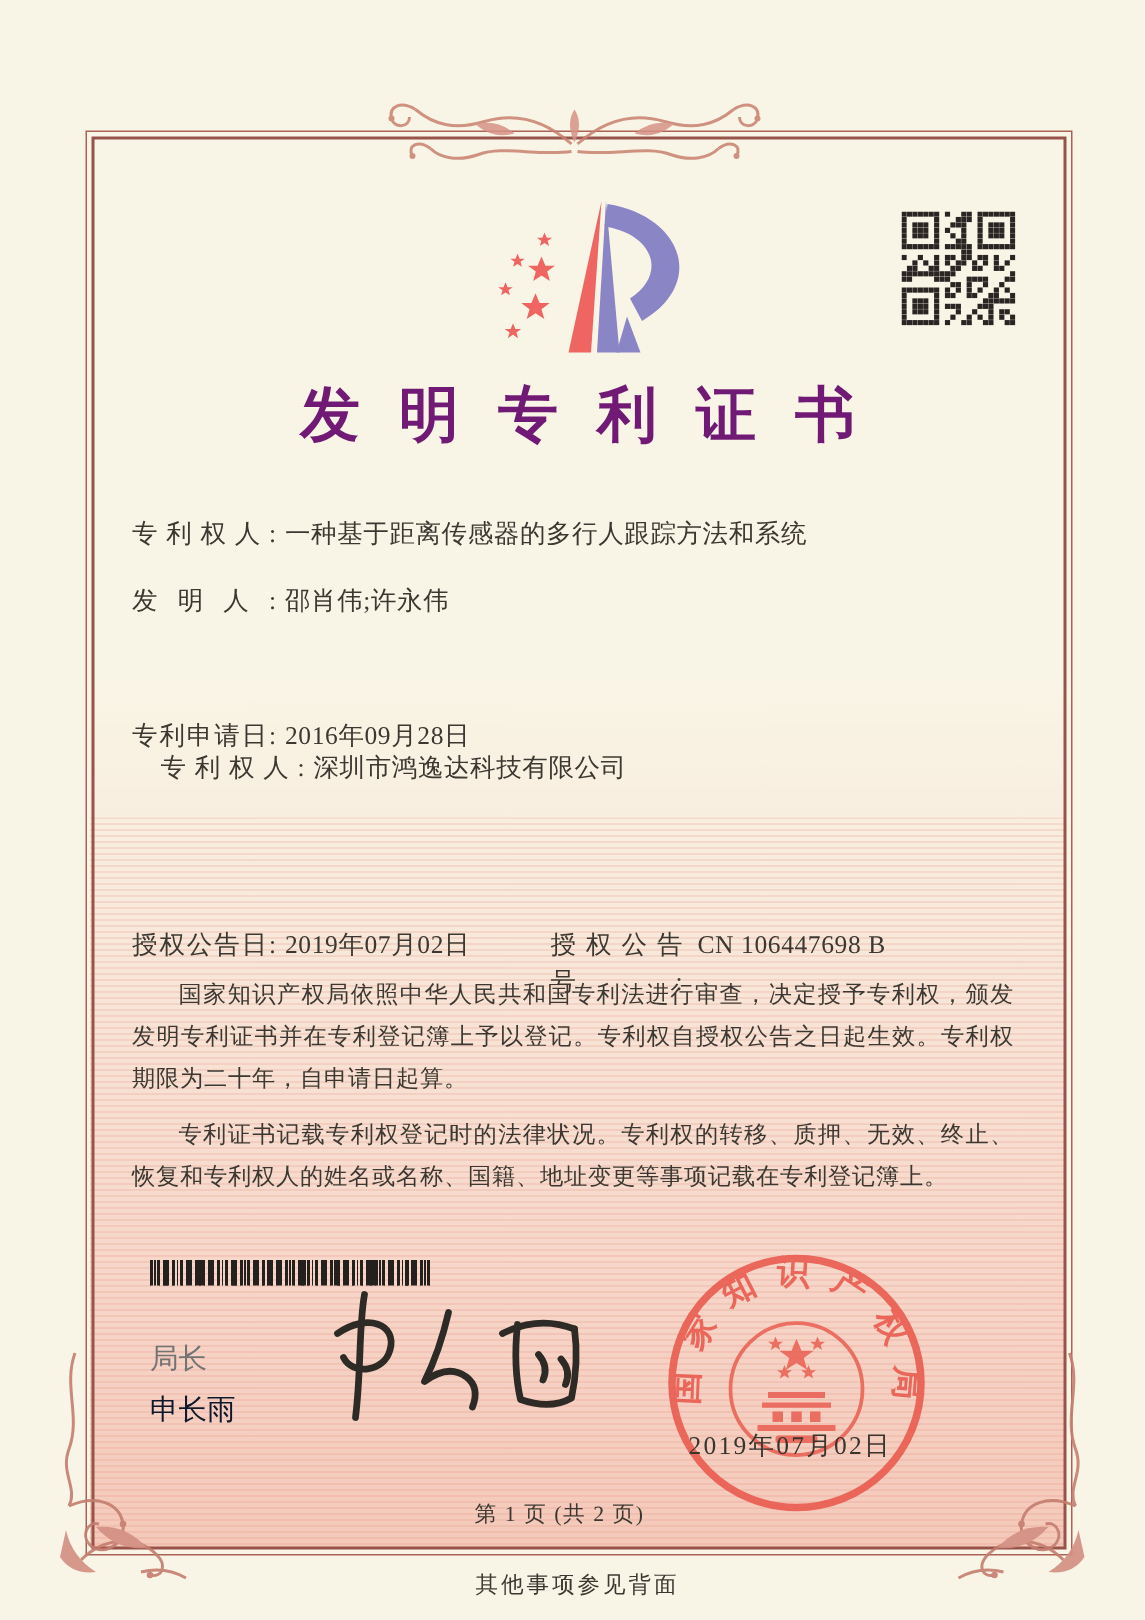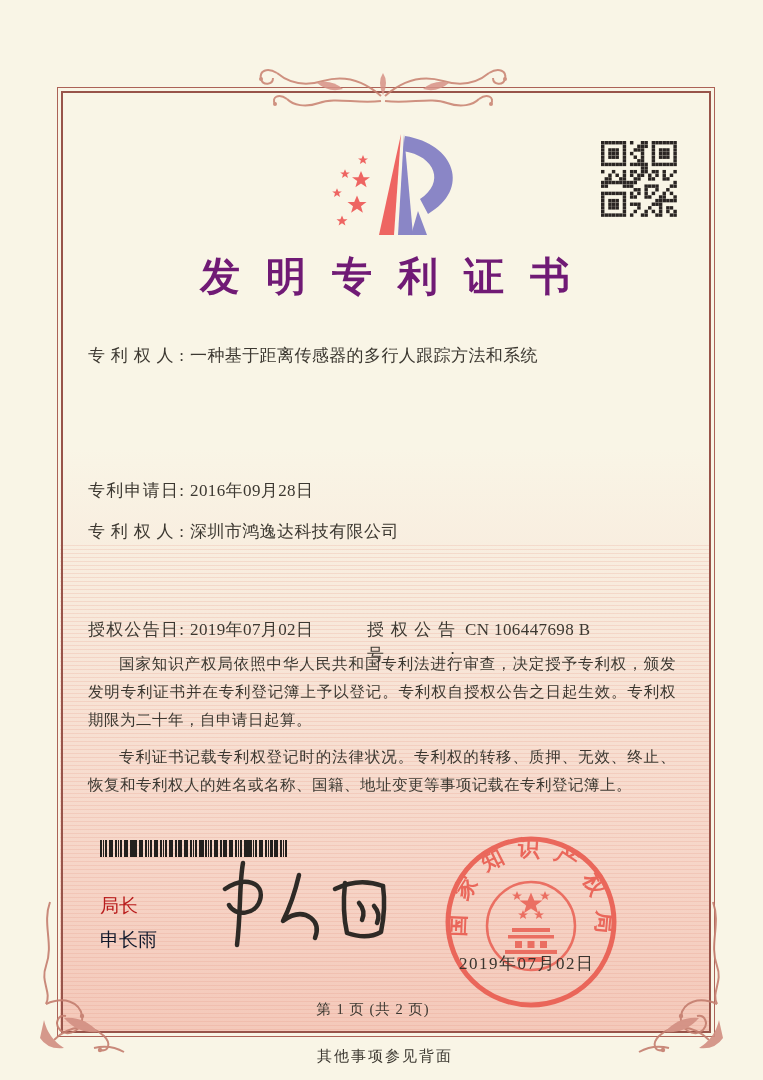--- a/index.html
+++ b/index.html
@@ -37,36 +37,36 @@
   .logo{position:absolute;left:323px;top:131px;width:150px;height:108px;z-index:1;}
   .qr{position:absolute;left:601px;top:141px;width:76px;height:76px;z-index:1;fill:#2a2523;}
   .title{
     position:absolute;left:57px;top:249px;width:656px;text-align:center;
     font-size:40px;font-weight:600;letter-spacing:26px;text-indent:26px;color:#701a75;z-index:1;
   }
   .row{position:absolute;left:88px;width:600px;font-size:17px;z-index:1;line-height:1.45;}
   .lbl{display:inline-block;width:96px;text-align:justify;text-align-last:justify;vertical-align:top;}
   .val{display:inline-block;margin-left:6px;vertical-align:top;letter-spacing:0.4px;}
   .val.addr{width:456px;letter-spacing:0.6px;}
-  .r1{top:344px;} .r2{top:389px;} .r3{top:434px;} .r4{top:479px;} .r5{top:520px;}
+  .r1{top:344px;} .r2{top:389px;} .r3{top:434px;} .r4{top:479px;} .r5{top:500px;margin-left:19px;}
   .r6{top:566px;} .r7{top:618px;}
   .g2l{position:absolute;left:279px;top:0;width:88px;text-align:justify;text-align-last:justify;}
   .g2v{position:absolute;left:377px;top:0;letter-spacing:0.4px;}
   .paras{position:absolute;left:88px;top:650px;width:588px;font-size:15.5px;
     line-height:1.82;text-align:justify;z-index:1;}
   .paras p{margin:0 0 8px 0;text-indent:2em;letter-spacing:0.5px;}
   .barcode{
     position:absolute;left:100px;top:840px;width:188px;height:17px;z-index:1;
     background:
       repeating-linear-gradient(90deg,#23201e 0 2px,transparent 2px 5px),
       repeating-linear-gradient(90deg,#23201e 0 1px,transparent 1px 3px),
       repeating-linear-gradient(90deg,transparent 0 9px,#23201e 9px 12px,transparent 12px 23px);
   }
   .signer-title{position:absolute;left:100px;top:893px;font-size:19px;z-index:2;
-    font-family:"Liberation Sans","DejaVu Sans",sans-serif;color:#b91c1c;}
+    font-family:"Liberation Sans","DejaVu Sans",sans-serif;color:#737373;}
   .signer-name{position:absolute;left:100px;top:927px;font-size:19px;z-index:2;
     font-family:"Liberation Sans","DejaVu Sans",sans-serif;color:#0f172a;}
   .signature{position:absolute;left:213px;top:853px;width:185px;height:102px;z-index:3;}
   .seal{position:absolute;left:436px;top:827px;width:190px;height:190px;z-index:2;opacity:0.88;}
   .seal-date{position:absolute;left:459px;top:952px;font-size:17px;letter-spacing:1.5px;
     color:#38342e;z-index:3;}
   .page-indicator{position:absolute;left:57px;top:1000px;width:632px;text-align:center;
     font-size:14.5px;letter-spacing:1px;z-index:1;}
   .footer-note{position:absolute;left:57px;top:1047px;width:656px;text-align:center;
     font-size:15px;letter-spacing:2px;z-index:1;}
@@ -377,20 +377,23 @@
       <rect x="57.90" y="72.38" width="3.44" height="3.44"></rect>
       <rect x="68.76" y="72.38" width="3.44" height="3.44"></rect>
       <rect x="72.38" y="72.38" width="3.44" height="3.44"></rect>
     </svg>
 
   <div class="title">发明专利证书</div>
 
   <div class="row r1">
     <span class="lbl">专利权人:</span><span class="val">一种基于距离传感器的多行人跟踪方法和系统</span>
   </div>
+  <div class="row r2">
+    <span class="lbl">发明人:</span><span class="val">邵肖伟;许永伟</span>
+  </div>
   <div class="row r4">
     <span class="lbl">专利申请日:</span><span class="val">2016年09月28日</span>
   </div>
   <div class="row r5">
     <span class="lbl">专利权人:</span><span class="val">深圳市鸿逸达科技有限公司</span>
   </div>
   <div class="row r7">
     <span class="lbl">授权公告日:</span><span class="val">2019年07月02日</span>
     <span class="g2l">授权公告号:</span>
     <span class="g2v">CN 106447698 B</span>

